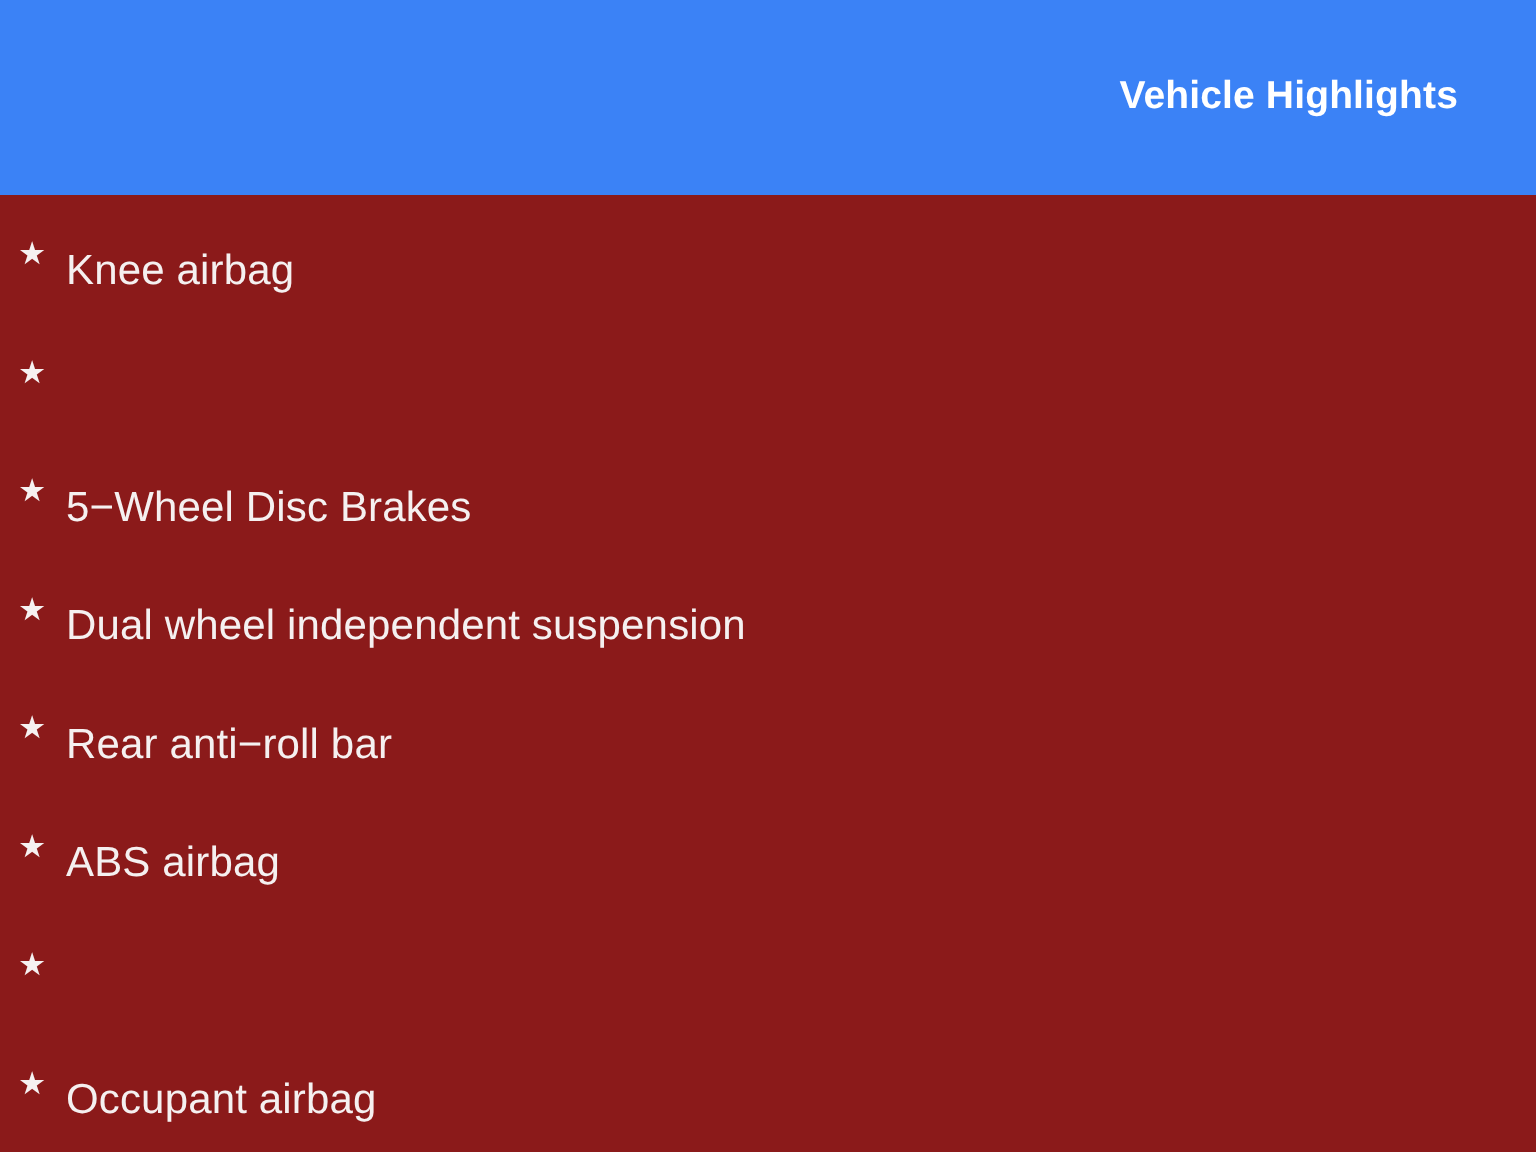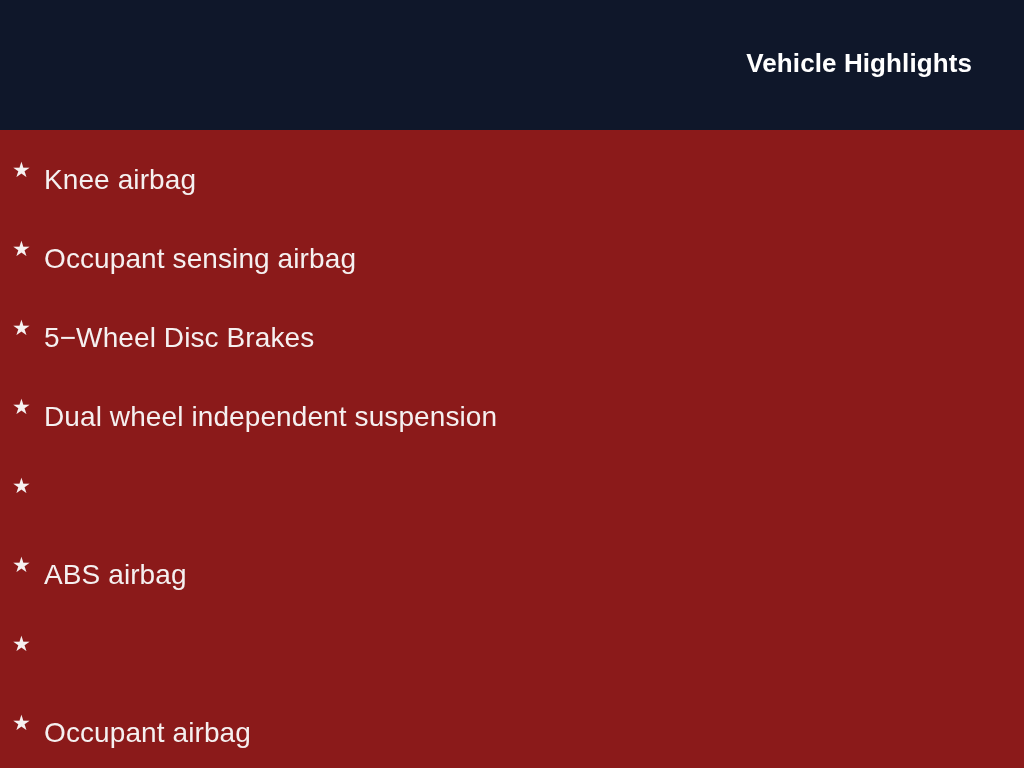--- a/index.html
+++ b/index.html
@@ -23,21 +23,21 @@
     background: #8b1a1a;
   }
 
   
   #header-band {
     position: absolute;
     left: 0;
     top: 0;
     width: 1024px;
     height: 130px;
-    background: #0f172a;
+    background: #3b82f6;
     box-sizing: border-box;
   }
 
   #header-title {
     position: absolute;
     right: 52px;
     top: 47px;
     margin: 0;
     font-size: 26px;
     line-height: 32px;
@@ -112,35 +112,35 @@
 
   <ul id="highlights-list">
 
     <li class="highlight-item">
       <span class="bullet-star">★</span>
       <span class="highlight-label">Knee airbag</span>
     </li>
 
     <li class="highlight-item">
       <span class="bullet-star">★</span>
-      <span class="highlight-label">Occupant sensing airbag</span>
     </li>
 
     <li class="highlight-item">
       <span class="bullet-star">★</span>
       <span class="highlight-label">5−Wheel Disc Brakes</span>
     </li>
 
     <li class="highlight-item">
       <span class="bullet-star">★</span>
       <span class="highlight-label">Dual wheel independent suspension</span>
     </li>
 
     <li class="highlight-item">
       <span class="bullet-star">★</span>
+      <span class="highlight-label">Rear anti−roll bar</span>
     </li>
 
     <li class="highlight-item">
       <span class="bullet-star">★</span>
       <span class="highlight-label">ABS airbag</span>
     </li>
 
     <li class="highlight-item">
       <span class="bullet-star">★</span>
     </li>

